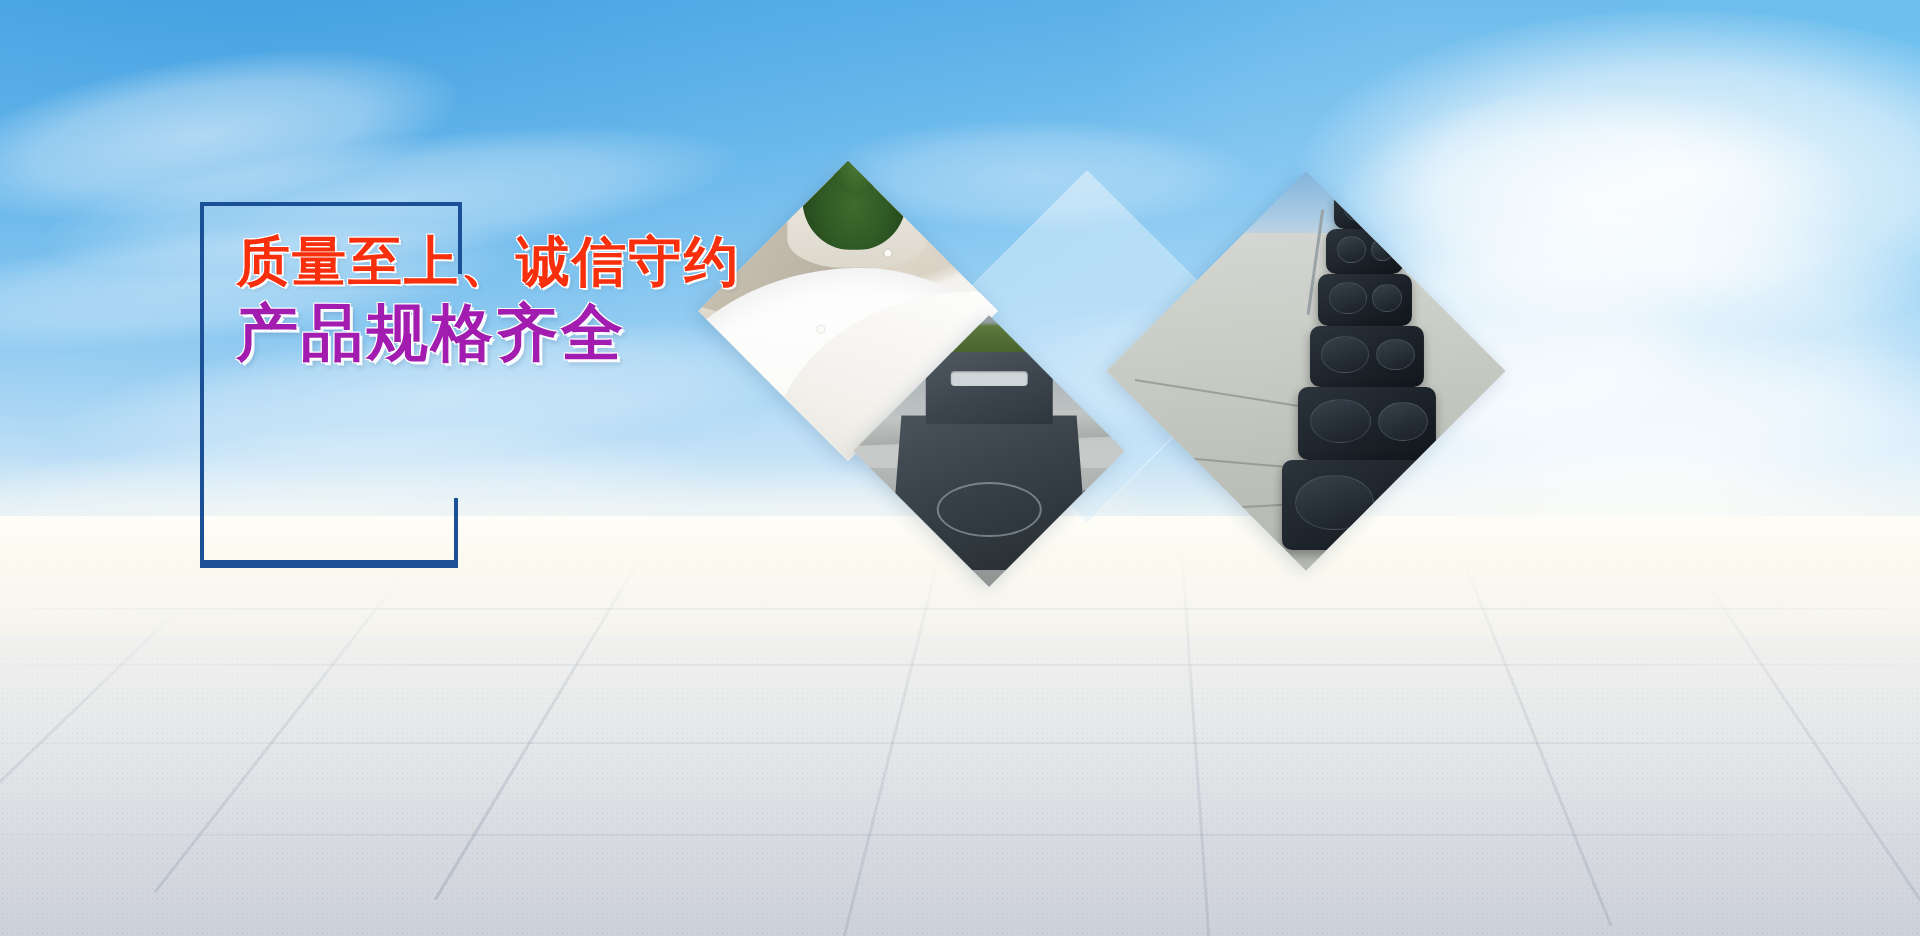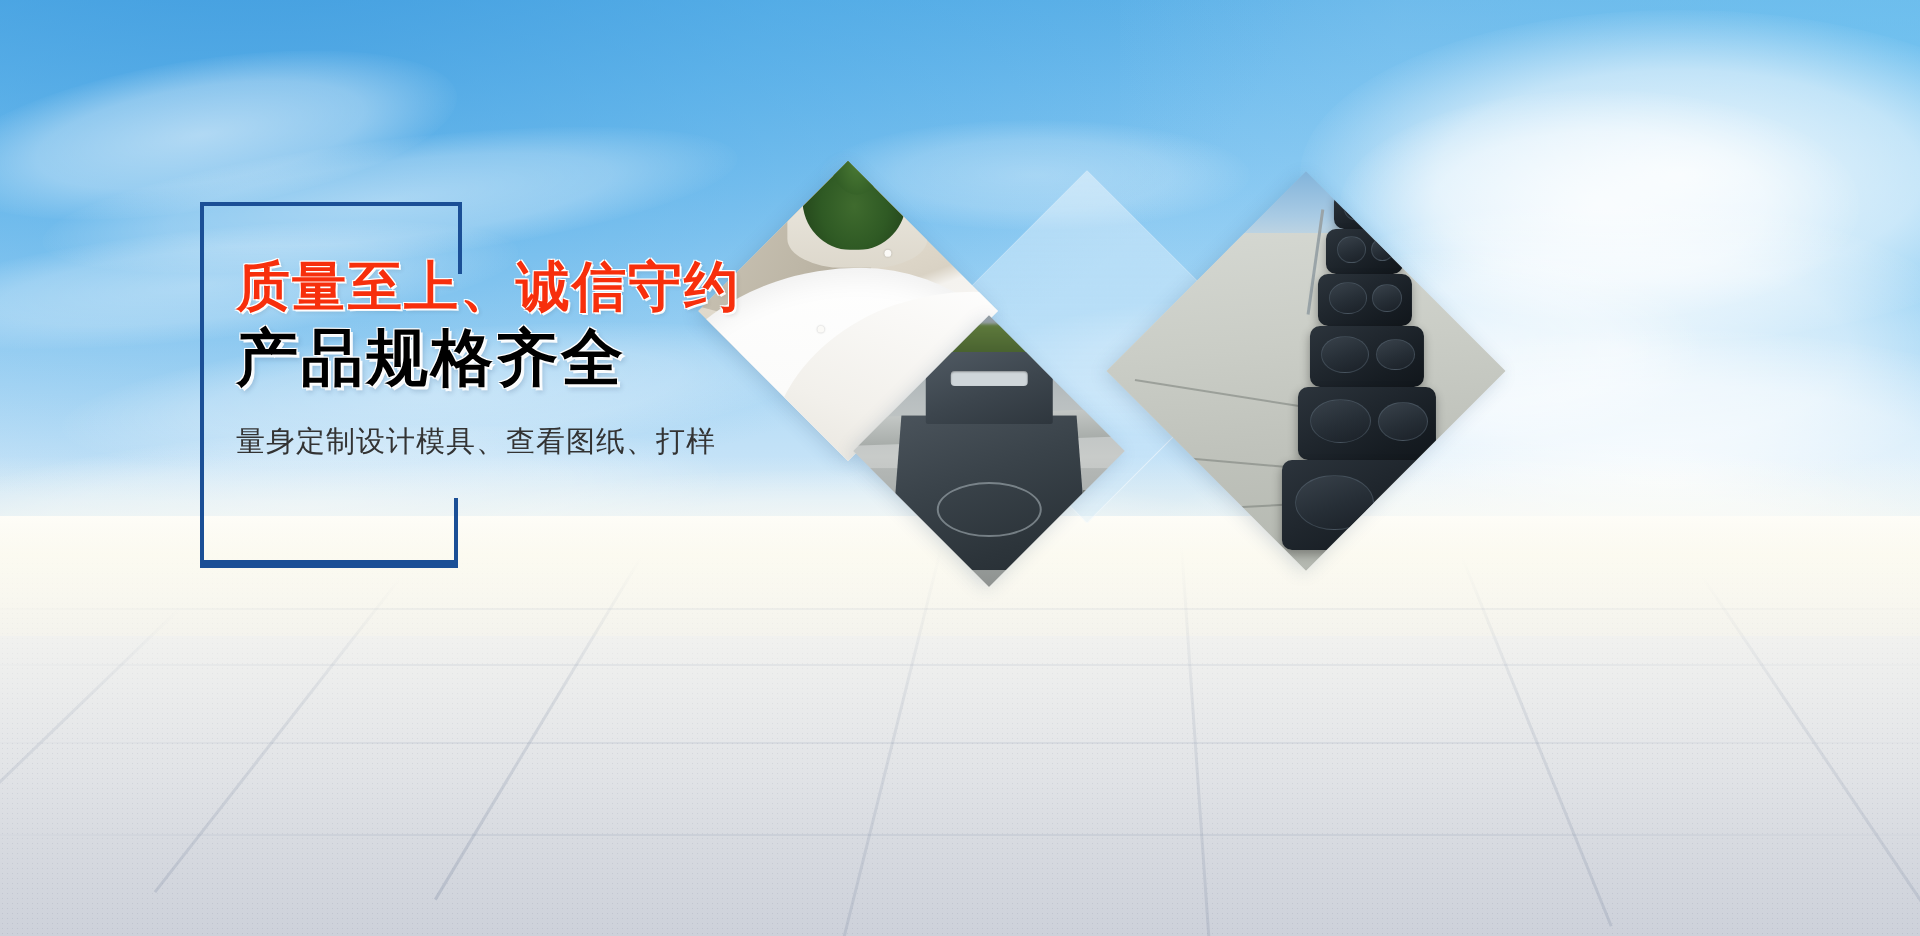--- a/index.html
+++ b/index.html
@@ -297,41 +297,41 @@
   .frame-bottom-bar {
     position: absolute;
     left: 200px; top: 564px;
     width: 258px; height: 4px;
     background: #1b4f96;
   }
 
   
   .text-block {
     position: absolute;
-    left: 236px; top: 257px;
+    left: 236px; top: 232px;
     width: 760px;
   }
   .headline-red {
     font-size: 54px;
     font-weight: bold;
     color: #f72f0c;
     letter-spacing: 2px;
     line-height: 1.08;
     white-space: nowrap;
     text-shadow:
       1px 1px 0 #ffffff, -1px 1px 0 #ffffff,
       1px -1px 0 #ffffff, -1px -1px 0 #ffffff,
       2px 2px 0 rgba(255,255,255,0.9),
       3px 3px 4px rgba(0,0,0,0.10);
   }
   .headline-blue {
     margin-top: 10px;
     font-size: 62px;
     font-weight: bold;
-    color: #000000;
+    color: #a21caf;
     letter-spacing: 3px;
     line-height: 1.08;
     white-space: nowrap;
     text-shadow:
       1px 1px 0 #ffffff, -1px 1px 0 #ffffff,
       1px -1px 0 #ffffff, -1px -1px 0 #ffffff,
       3px 3px 0 rgba(255,255,255,0.92),
       4px 5px 5px rgba(20,50,95,0.18);
   }
   .subtitle {
@@ -458,17 +458,16 @@
   </div>
 
   <div class="frame"></div>
   <div class="frame-bottom-right"></div>
   <div class="frame-bottom-bar"></div>
 
   <div class="text-block">
     <div class="headline-red">质量至上、诚信守约</div>
     <div class="headline-blue">产品规格齐全</div>
     <div class="subtitle">
-      <div>量身定制设计模具、查看图纸、打样</div>
     </div>
   </div>
 
 </div>
 
 </body></html>

